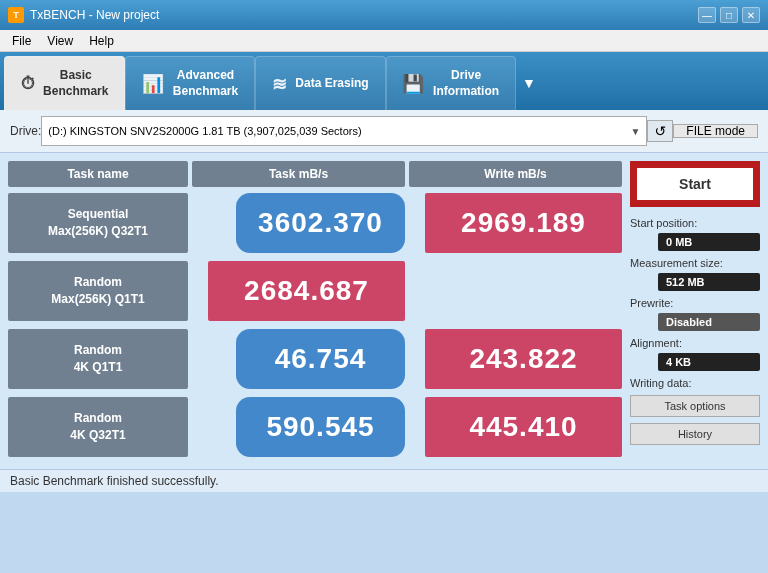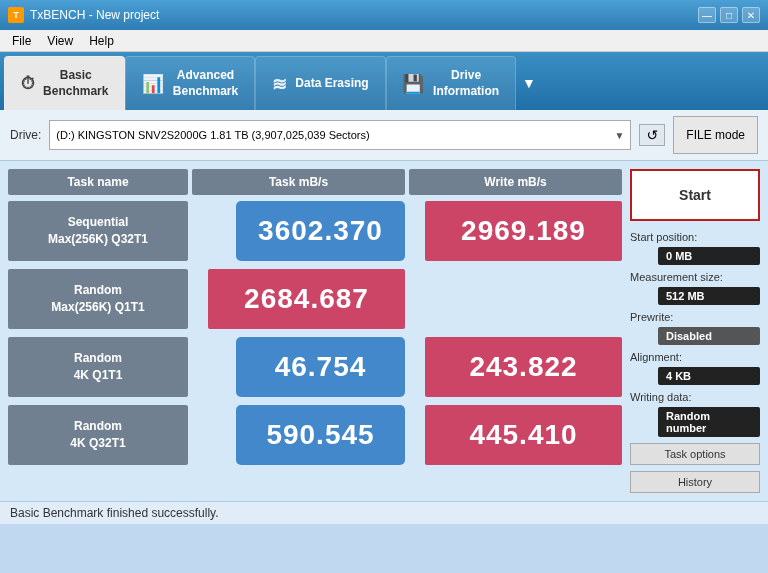--- a/index.html
+++ b/index.html
@@ -124,21 +124,21 @@
       flex: 1;
       background: #d4e8f8;
     }
 
     
     .drive-row {
       background: #e8f0f8;
       padding: 6px 10px;
       display: flex;
       align-items: center;
-      gap: 8px;
+      gap: 0;
       border-bottom: 1px solid #b0c8e0;
       text-align: right;
     }
     .drive-label {
       font-size: 12px;
       color: #333;
       font-weight: normal;
     }
     .drive-select {
       flex: 1;
@@ -166,21 +166,21 @@
       justify-content: center;
       cursor: pointer;
       font-size: 14px;
     }
     .file-mode-btn {
       background: #e8e8e8;
       border: 1px solid #aaa;
       padding: 3px 12px;
       font-size: 12px;
       cursor: pointer;
-      height: 38px;
+      height: 14px;
       display: flex;
       align-items: center;
     }
 
     
     .content-split {
       display: flex;
       flex: 1;
       padding: 8px;
       gap: 8px;
@@ -234,21 +234,21 @@
     .read-cell {
       background: #4488cc;
       color: white;
       display: flex;
       align-items: center;
       justify-content: center;
       font-size: 28px;
       font-weight: bold;
       font-family: 'Arial', sans-serif;
       letter-spacing: 1px;
-      border-radius: 5px;
+      border-radius: 14px;
       min-height: 60px;
       margin-left: 28px;
     }
     .write-cell {
       background: #cc4466;
       color: white;
       display: flex;
       align-items: center;
       justify-content: center;
       font-size: 28px;
@@ -261,25 +261,25 @@
 
     
     .right-panel {
       width: 130px;
       display: flex;
       flex-direction: column;
       gap: 4px;
     }
     .start-btn {
       background: white;
-      border: 2px solid #b91c1c;
+      border: 7px solid #b91c1c;
       color: #333;
       font-size: 14px;
       font-weight: bold;
-      padding: 16px;
+      padding: 8px;
       text-align: center;
       cursor: pointer;
       margin-bottom: 4px;
     }
     .panel-label {
       font-size: 11px;
       color: #333;
       margin-top: 2px;
     }
     .panel-value {
@@ -422,21 +422,20 @@
       <div class="panel-label">Measurement size:</div>
       <div class="panel-value">512 MB</div>
 
       <div class="panel-label">Prewrite:</div>
       <div class="panel-value disabled">Disabled</div>
 
       <div class="panel-label">Alignment:</div>
       <div class="panel-value">4 KB</div>
 
       <div class="panel-label">Writing data:</div>
-      <div class="panel-value">Random number</div>
 
       <div class="panel-btn">Task options</div>
       <div class="panel-btn">History</div>
     </div>
 
   </div>
 
   <div class="status-bar">
     <span>Basic Benchmark finished successfully.</span>
   </div>

